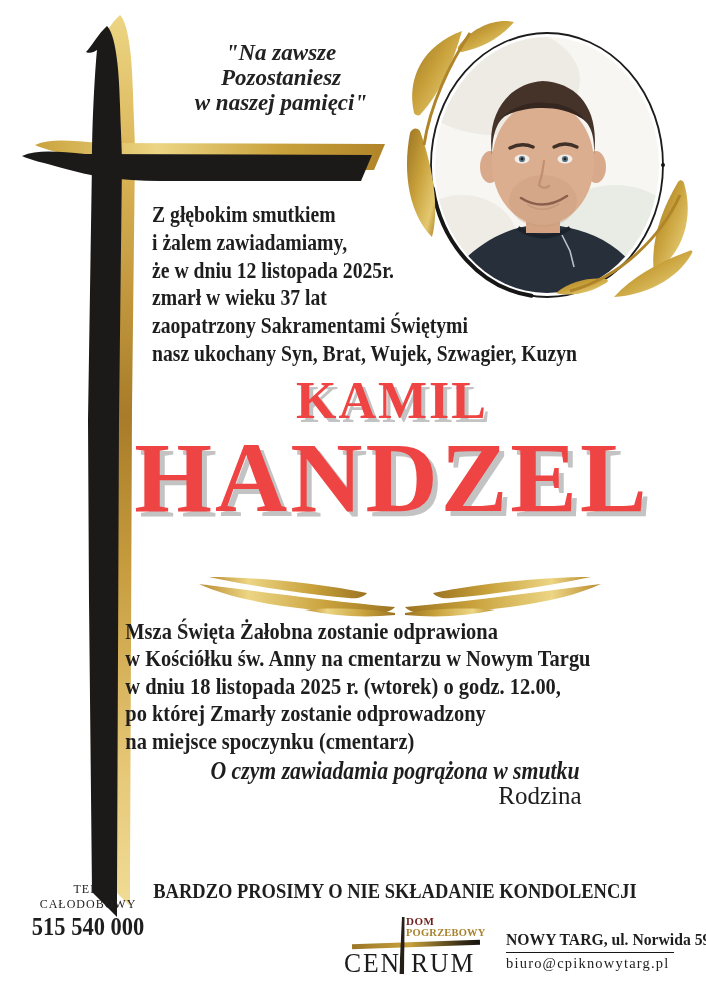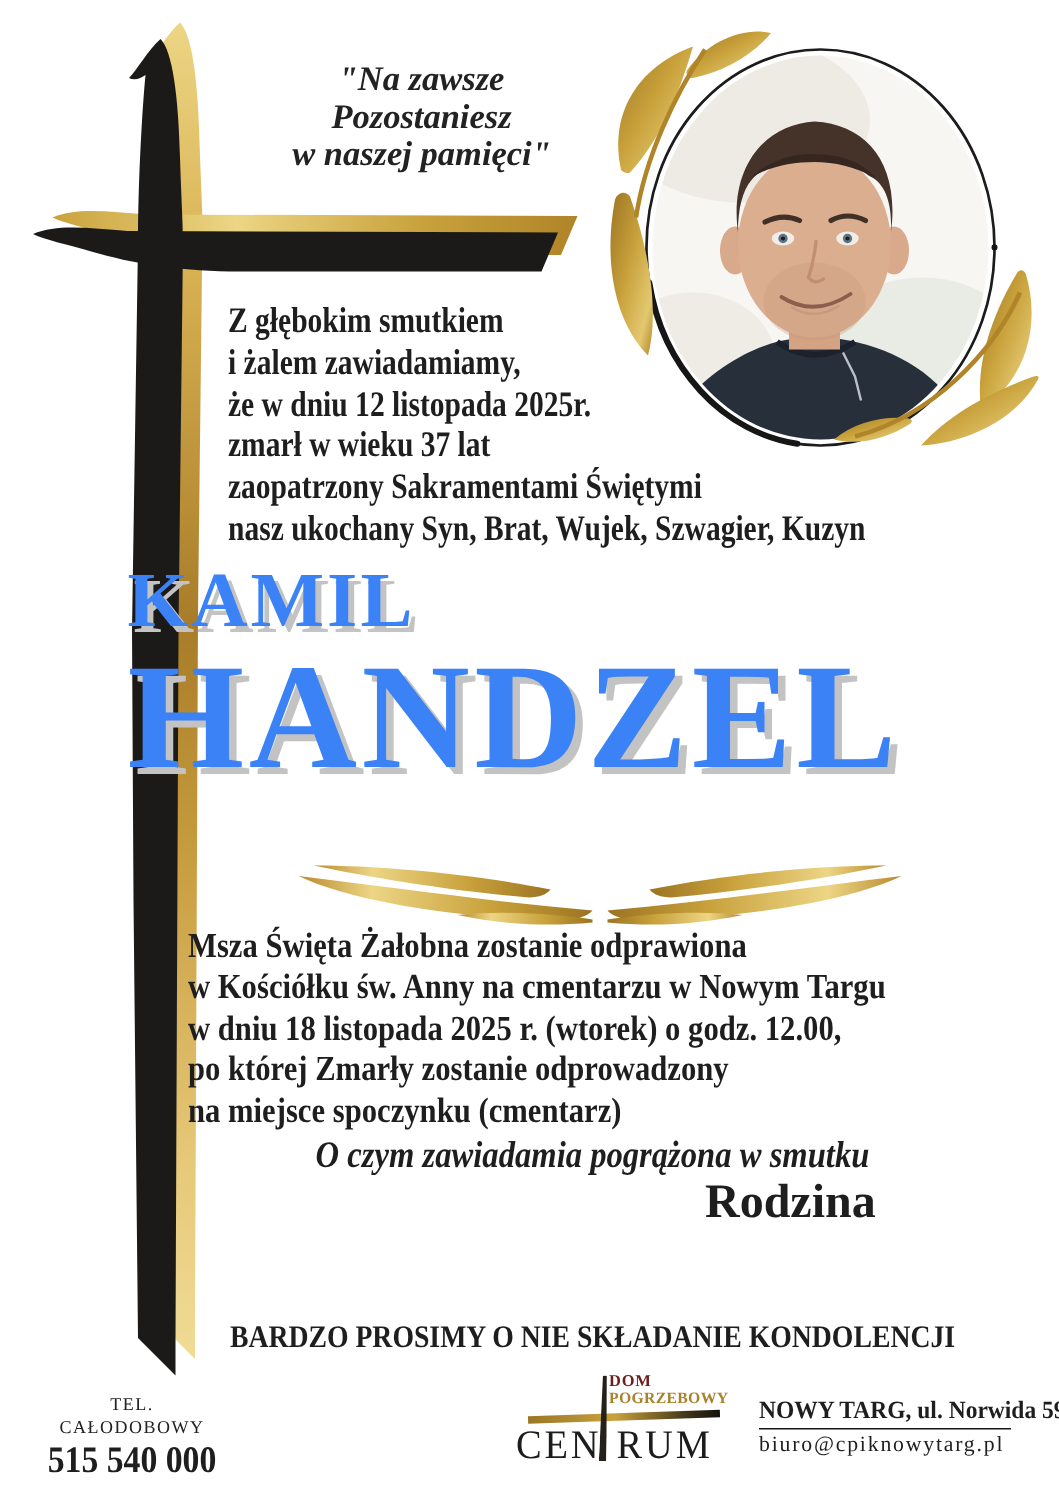--- a/index.html
+++ b/index.html
@@ -10,44 +10,44 @@
   
   .quote{left:150px;top:40px;width:262px;text-align:center;
          font-style:italic;font-weight:700;font-size:23px;line-height:25px;color:#222;}
 
   
   .announce{left:152px;top:201px;width:440px;}
   .announce .line{font-weight:700;font-size:24px;line-height:27.8px;
                   transform:scaleX(0.82);transform-origin:left center;white-space:nowrap;}
 
   
-  .names{left:85px;top:372px;width:614px;color:#3b82f6;}
+  .names{left:85px;top:372px;width:614px;text-align:center;color:#ef4444;}
   .name-first{font-weight:700;font-size:52px;line-height:58px;letter-spacing:2px;
               text-shadow:4px 4px 0 #c3c3c3;}
   .name-last{font-weight:700;font-size:100px;line-height:96px;letter-spacing:3px;
              text-shadow:5px 5px 0 #c3c3c3;}
 
   
   .mass{left:85px;top:618px;width:620px;text-align:left;}
   .mass .line{font-weight:700;font-size:23.5px;line-height:27.4px;
               transform:scaleX(0.87);transform-origin:center;white-space:nowrap;}
 
   .notice{left:85px;top:757px;width:620px;text-align:center;font-style:italic;font-weight:700;
           font-size:25px;transform:scaleX(0.87);transform-origin:center;white-space:nowrap;}
-  .signature{left:470px;top:782px;width:140px;font-weight:700;font-size:32px;}
+  .signature{left:470px;top:782px;width:140px;text-align:center;font-weight:400;font-size:25px;}
 
   .prayers{left:85px;top:826px;width:620px;text-align:center;}
   .prayers .line{font-weight:700;font-size:18px;line-height:21.5px;
                  transform:scaleX(0.74);transform-origin:center;white-space:nowrap;color:#2a2a2a;}
 
   .condolences{left:85px;top:879px;width:620px;text-align:center;font-weight:700;font-size:21px;
                transform:scaleX(0.88);transform-origin:center;white-space:nowrap;}
 
   
-  .footer-tel{left:24px;top:929px;width:128px;text-align:center;}
+  .footer-tel{left:24px;top:882px;width:128px;text-align:center;}
   .tel-label{font-size:12px;letter-spacing:1px;font-weight:400;color:#222;}
   .tel-number{font-size:25px;font-weight:700;letter-spacing:0px;margin-top:1px;
               transform:scaleX(0.9);transform-origin:center;}
   .footer-uslugi{left:161px;top:931px;width:160px;text-align:center;}
   .uslugi-label{font-weight:700;font-size:16.5px;transform:scaleX(0.92);transform-origin:center;white-space:nowrap;}
   .uslugi-rule{border-top:2px solid #171717;margin:2px 0 2px 0;}
   .uslugi-site{font-size:14px;letter-spacing:1.5px;}
   .footer-addr{left:506px;top:930px;width:172px;text-align:left;}
   .addr-line{font-weight:700;font-size:16.5px;transform:scaleX(0.95);transform-origin:left;white-space:nowrap;}
   .addr-rule{border-top:1.5px solid #171717;margin:2px 0 2px 0;width:168px;}

